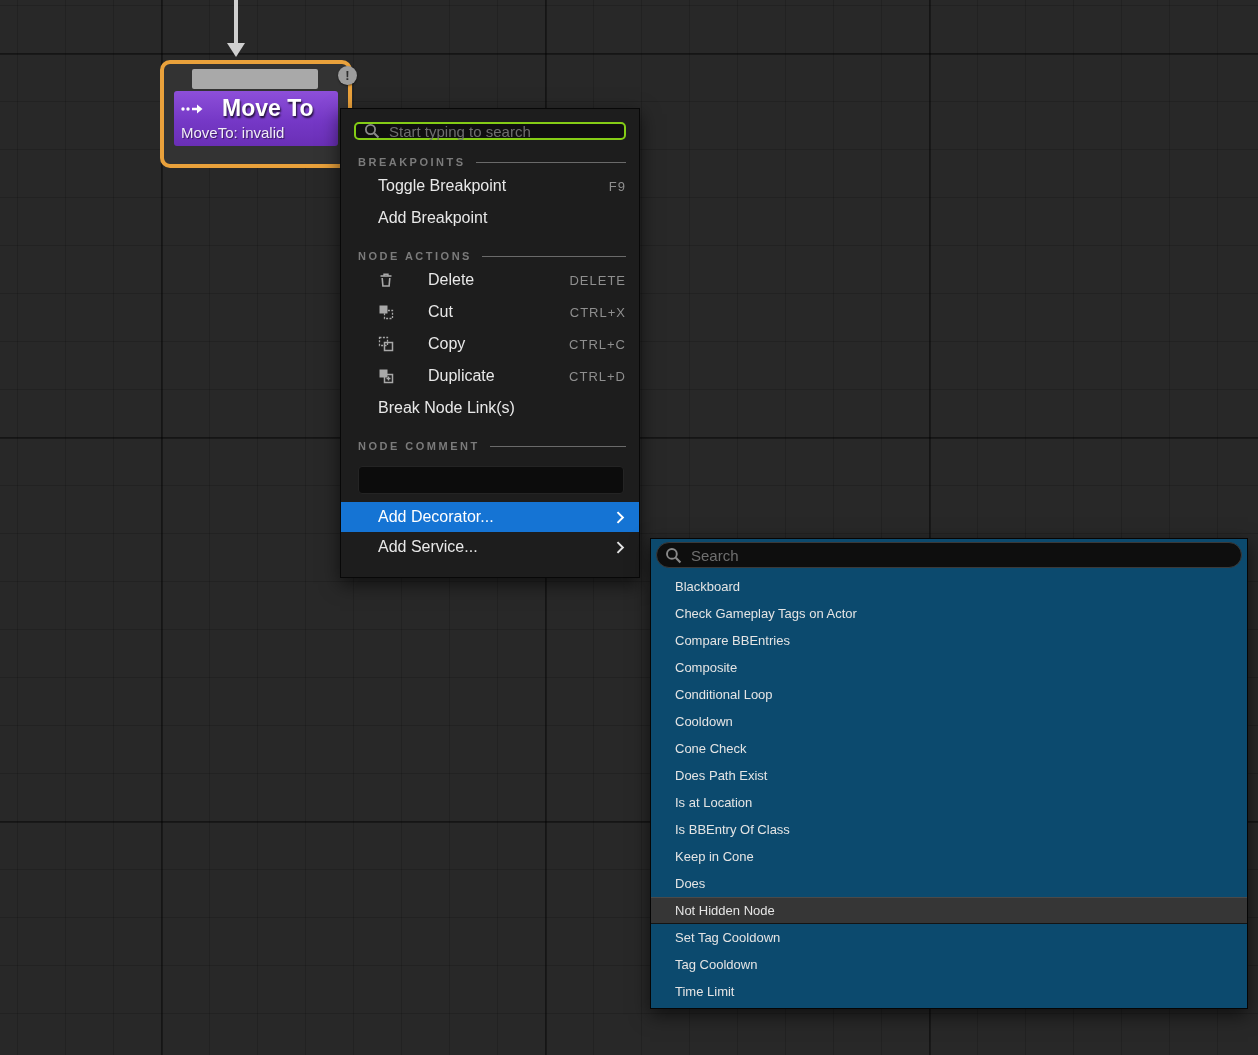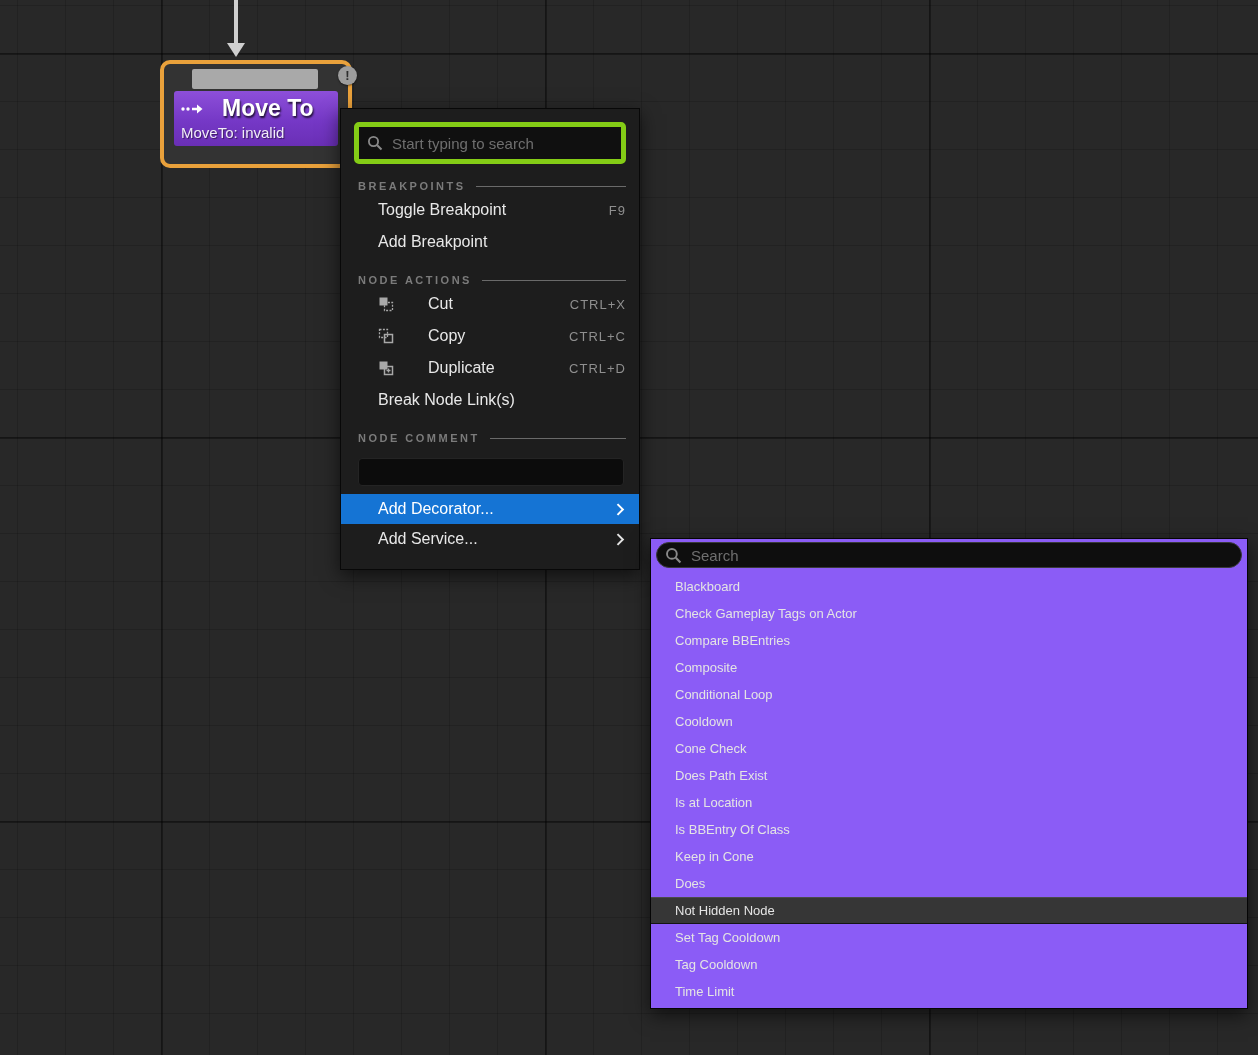--- a/index.html
+++ b/index.html
@@ -33,21 +33,21 @@
   .bt-node .title{font-size:23px;font-weight:bold;color:#fff;text-shadow:1px 2px 2px rgba(0,0,0,.75);}
   .bt-node .subtitle{padding:1px 7px 5px 7px;font-size:15px;color:#f1ecf9;text-shadow:1px 1px 1px rgba(0,0,0,.5);}
   .bt-node .badge{position:absolute;right:-9px;top:2px;width:19px;height:19px;border-radius:50%;
     background:#9d9d9d;color:#2e2e2e;font-weight:bold;font-size:13px;line-height:19px;text-align:center;
     box-shadow:0 1px 2px rgba(0,0,0,.5);}
 
   
   .context-menu{position:absolute;left:340px;top:108px;width:300px;box-sizing:border-box;
     background:#1d1d1d;border:1px solid #080808;box-shadow:0 6px 18px rgba(0,0,0,.6);
     padding:13px 0 15px 0;}
-  .search-box{margin:0 13px;height:42px;box-sizing:border-box;background:#101010;border:5px solid #84cc16;
+  .search-box{margin:0 13px;height:18px;box-sizing:border-box;background:#101010;border:2px solid #84cc16;
     border-radius:5px;display:flex;align-items:center;padding:0 8px;gap:7px;}
   .search-box input{flex:1;background:transparent;border:none;outline:none;color:#d6d6d6;font-size:15px;
     font-family:"Liberation Sans",sans-serif;}
   .search-box input::placeholder{color:#6f6f6f;}
 
   .section-head{display:flex;align-items:center;margin:14px 13px 0 17px;height:16px;}
   .section-head .lbl{font-size:11px;font-weight:bold;letter-spacing:2.5px;color:#7b7b7b;white-space:nowrap;}
   .section-head .rule{flex:1;height:1px;background:#6a6a6a;margin-left:10px;}
 
   .menu-item{height:32px;display:flex;align-items:center;padding:0 13px 0 37px;cursor:default;gap:20px;}
@@ -60,21 +60,21 @@
     font-family:"Liberation Sans",sans-serif;}
 
   .flyout-row{height:30px;display:flex;align-items:center;padding:0 14px 0 37px;font-size:16px;color:#e8e8e8;gap:28px;}
   .flyout-row.first{margin-top:8px;}
   .flyout-row.highlighted{background:#1574d4;color:#ffffff;}
   .flyout-row .chev{margin-left:auto;display:flex;align-items:center;color:#e3e3e3;}
   .flyout-row.highlighted .chev{color:#ffffff;}
 
   
   .submenu{position:absolute;left:650px;top:538px;width:598px;box-sizing:border-box;
-    background:#8b5cf6;border:1px solid #050505;box-shadow:0 6px 18px rgba(0,0,0,.6);padding-bottom:3px;}
+    background:#0c4a6e;border:1px solid #050505;box-shadow:0 6px 18px rgba(0,0,0,.6);padding-bottom:3px;}
   .submenu .search-box{margin:3px 5px 0 5px;height:26px;border-radius:13px;border:1px solid #3a3a3a;background:#0e0e0e;}
   .submenu-list{list-style:none;margin:5px 0 0 0;padding:0;}
   .submenu-list li{height:27px;line-height:27px;padding-left:24px;font-size:13px;color:#e4e4e4;cursor:default;}
   .submenu-list li.hovered{background:#363636;box-shadow:inset 0 1px 0 #4a4a4a, inset 0 -1px 0 #141414;}
 
   svg{display:block;}
 </style>
 </head>
 <body>
 
@@ -127,20 +127,31 @@
   </div>
   <div class="menu-item">
     <span class="mi-label">Add Breakpoint</span>
   </div>
 
   <div class="section-head">
     <span class="lbl">NODE ACTIONS</span>
     <span class="rule"></span>
   </div>
 
+  <div class="menu-item">
+    <span class="mi-icon">
+      <svg width="16" height="16" viewBox="0 0 16 16">
+        <path d="M2.5 4h11" stroke="currentColor" stroke-width="1.6"></path>
+        <path d="M6 4V2.3h4V4" fill="none" stroke="currentColor" stroke-width="1.4"></path>
+        <path d="M4.2 6l.7 8h6.2l.7-8" fill="none" stroke="currentColor" stroke-width="1.6"></path>
+      </svg>
+    </span>
+    <span class="mi-label">Delete</span>
+    <span class="mi-shortcut">DELETE</span>
+  </div>
 
   <div class="menu-item">
     <span class="mi-icon">
       <svg width="16" height="16" viewBox="0 0 16 16">
         <rect x="1.5" y="1.5" width="8" height="8" fill="currentColor"></rect>
         <rect x="6.5" y="6.5" width="8" height="8" fill="none" stroke="currentColor" stroke-width="1.3" stroke-dasharray="2 1.4"></rect>
       </svg>
     </span>
     <span class="mi-label">Cut</span>
     <span class="mi-shortcut">CTRL+X</span>

